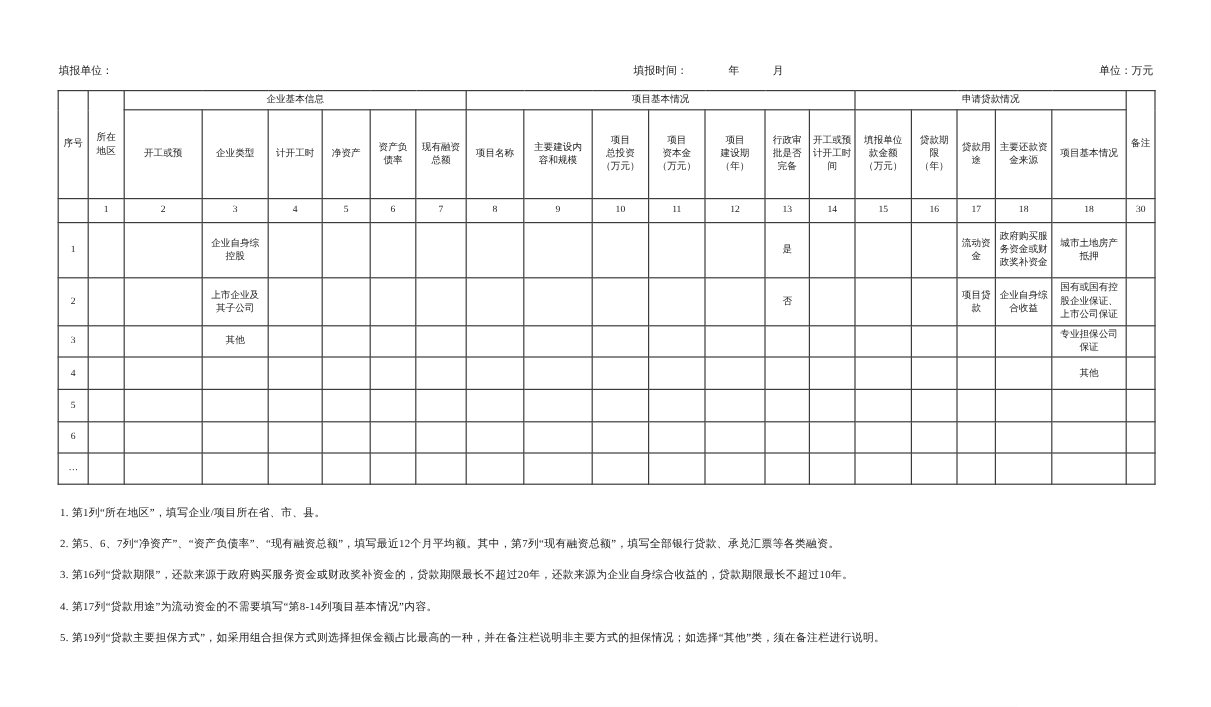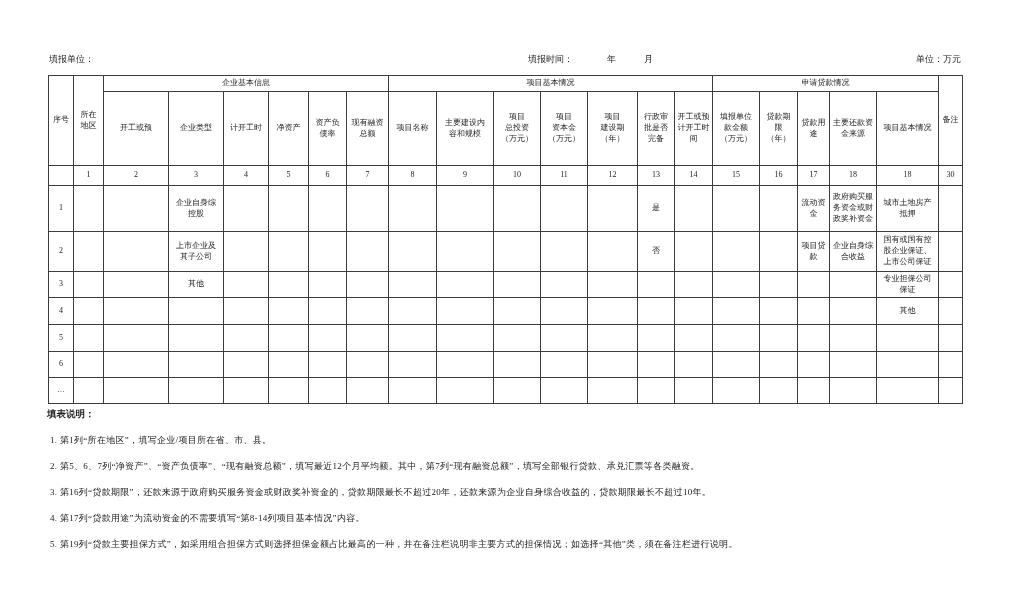--- a/index.html
+++ b/index.html
@@ -334,21 +334,20 @@
           <td></td>
           <td></td>
           <td></td>
           <td></td>
           <td></td>
         </tr>
       </tbody>
   </table>
 
   <div class="notes">
-    <div class="heading">填表说明：</div>
     <div>
         <div class="note-line">1. 第1列“所在地区”，填写企业/项目所在省、市、县。</div>
         <div class="note-line">2. 第5、6、7列“净资产”、“资产负债率”、“现有融资总额”，填写最近12个月平均额。其中，第7列“现有融资总额”，填写全部银行贷款、承兑汇票等各类融资。</div>
         <div class="note-line">3. 第16列“贷款期限”，还款来源于政府购买服务资金或财政奖补资金的，贷款期限最长不超过20年，还款来源为企业自身综合收益的，贷款期限最长不超过10年。</div>
         <div class="note-line">4. 第17列“贷款用途”为流动资金的不需要填写“第8-14列项目基本情况”内容。</div>
         <div class="note-line">5. 第19列“贷款主要担保方式”，如采用组合担保方式则选择担保金额占比最高的一种，并在备注栏说明非主要方式的担保情况；如选择“其他”类，须在备注栏进行说明。</div>
       </div>
   </div>
 
 </div>

